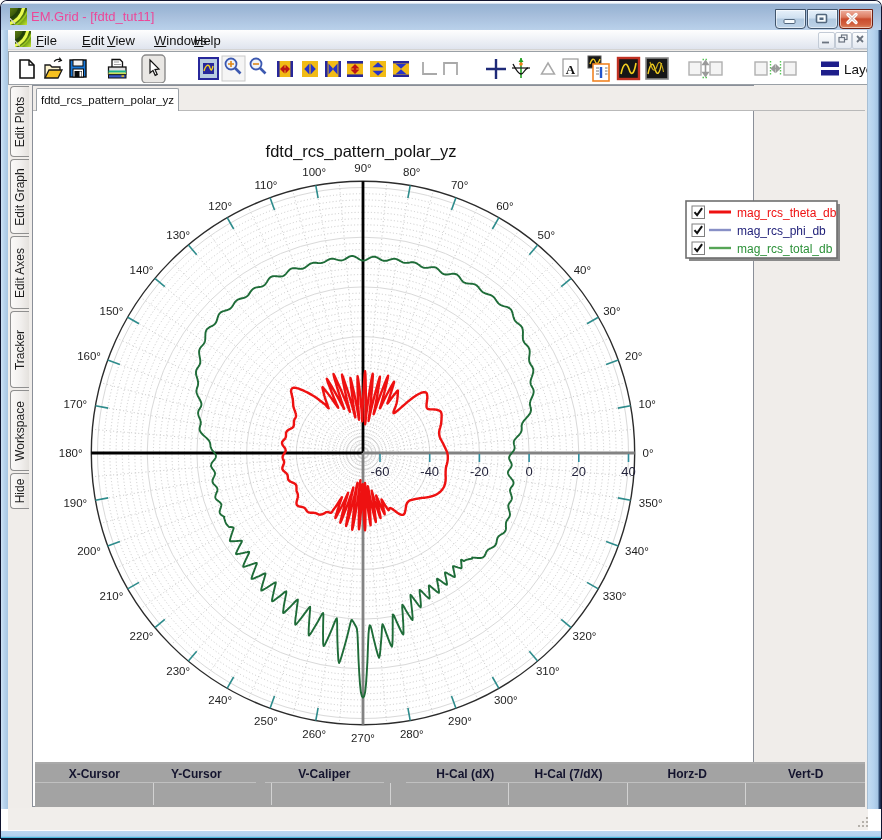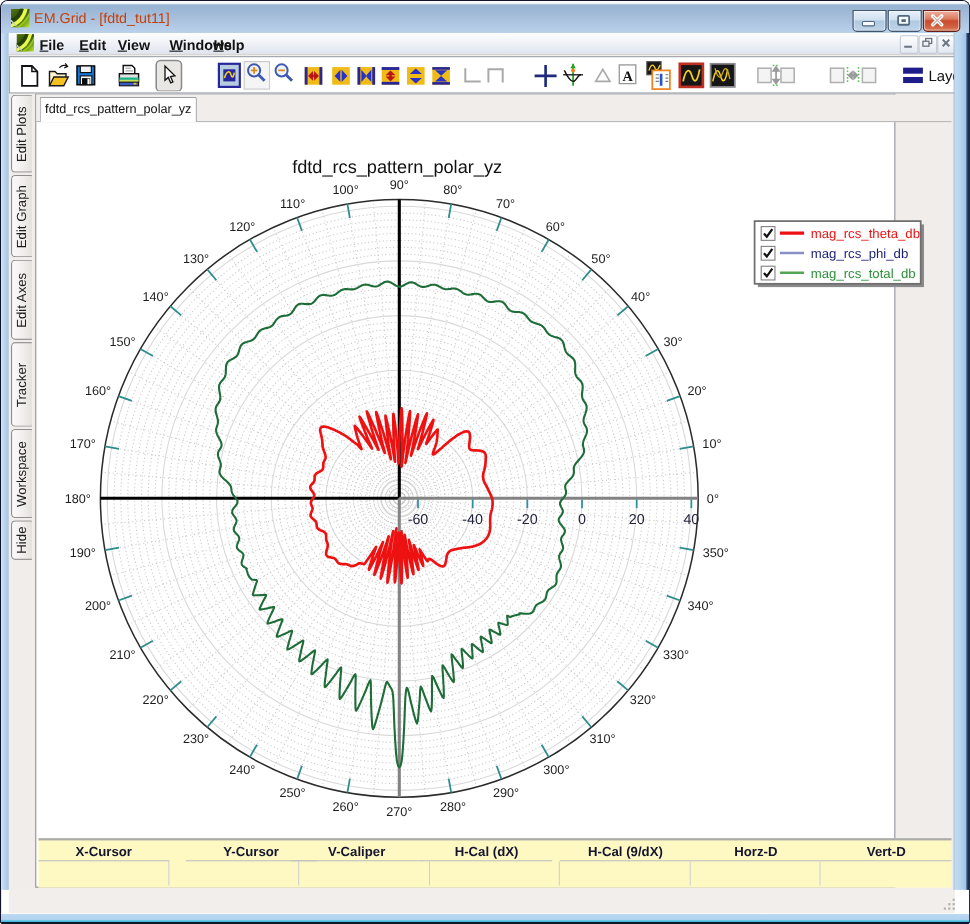--- a/index.html
+++ b/index.html
@@ -7,44 +7,44 @@
 
 #frameoutline{left:0;top:0;width:880px;height:838px;border:1px solid #10142e;border-bottom:none;border-radius:7px 7px 0 0;}
 #titlebar{left:1px;top:1px;width:880px;height:29px;border-radius:6px 6px 0 0;
   background:linear-gradient(180deg,#fdfefe 0px,#f2f7fc 2px,#97b3d2 3.5px,#9cb7d6 8px,#a9c0dd 16px,#b3cbe6 24px,#bad1ea 29px);
   border-bottom:1px solid #a3b8cf;}
 #lborder{left:1px;top:30px;width:7px;height:779px;background:linear-gradient(90deg,#cfe3f5 0%,#b6d2ec 50%,#a8c6e2 100%);border-right:1px solid #8ba1b6;}
 #rborder{right:1px;top:30px;width:14px;height:779px;background:linear-gradient(90deg,#8ba1b6 0px,#c3dcf2 1px,#b4d2ee 7px,#a3c3e2 11px,#32527a 12px,#16203f 14px);}
 #bborder{left:1px;bottom:0;width:880px;height:10px;background:linear-gradient(180deg,#fdfdfd 0,#fdfdfd 1px,#bcd8f2 1px,#b1d2ef 6px,#9fc8ea 6.5px,#53c2e0 7px,#41b4d6 8px,#10142e 8.5px,#10142e 10px);}
 #client{left:8px;top:30px;width:860px;height:779px;background:#f0edea;}
 
-#apptitle{left:31px;top:9px;font-size:13px;color:#c2410c;}
+#apptitle{left:31px;top:9px;font-size:13px;color:#ec4899;}
 
 .wbtn{top:9px;height:18px;border-radius:0 0 4px 4px;border:1px solid #41556c;box-shadow:inset 0 0 0 1px rgba(255,255,255,.55);}
 #btnmin{left:775px;width:29px;background:linear-gradient(180deg,#e7f1fb 0%,#cfe0f0 45%,#b1c9e0 50%,#bdd3e8 100%);}
 #btnmax{left:807px;width:29px;background:linear-gradient(180deg,#e7f1fb 0%,#cfe0f0 45%,#b1c9e0 50%,#bdd3e8 100%);}
 #btnclose{left:839px;width:32px;background:linear-gradient(180deg,#eeb0a0 0%,#dd7b60 40%,#c94b2d 50%,#d2603f 80%,#dc8a64 100%);border-color:#6e1e10;}
 
 #menubar{left:8px;top:30px;width:860px;height:19px;background:linear-gradient(180deg,#fefefe 0%,#f2f4f8 40%,#dfe4ee 100%);border-bottom:1px solid #d4d4d4;}
-.mitem{position:absolute;top:33px;font-size:13px;color:#121212;font-weight:bold;}
+.mitem{position:absolute;top:33px;font-size:13px;color:#121212;}
 .mitem u{text-decoration-thickness:1px;}
 
 .mdib{top:32px;width:15px;height:15px;background:linear-gradient(180deg,#fdfefe,#e4e9f1);border:1px solid #c3cbd6;border-radius:2px;}
 
 #toolbar{left:8px;top:51px;width:864px;height:32px;background:#fff;border:1px solid #9aa0a6;}
 
 .vtab{left:10px;width:18px;background:linear-gradient(90deg,#fbfaf9 0%,#f1efed 55%,#e4e1dd 100%);border:1px solid #8f8f8f;border-right:none;border-radius:4px 0 0 4px;}
 .vtab span{position:absolute;left:50%;top:50%;transform:translate(-50%,-50%) rotate(-90deg);font-size:12px;color:#1c1c1c;white-space:nowrap;}
 
-#child{left:32px;top:85px;width:782px;height:722px;background:#fff;border:1px solid #8a8f98;box-sizing:border-box;padding-left:24px;}
+#child{left:32px;top:85px;width:722px;height:722px;background:#fff;border:1px solid #8a8f98;box-sizing:border-box;padding-left:24px;}
 #tabrow{position:absolute;left:0;top:0;width:832px;height:24px;background:#f0edea;border-bottom:1px solid #b9b9b9;}
 #tab1{position:absolute;left:3px;top:2px;width:141px;height:22px;background:#fff;border:1px solid #9aa0a6;border-bottom:none;border-radius:2px 2px 0 0;font-size:11.5px;color:#111;text-align:center;line-height:22px;}
 #plot{position:absolute;left:0;top:24px;}
 
-#ctable{position:absolute;left:2px;top:676px;width:830px;height:43px;background:#fef9c3;border-top:2px solid #aaa;}
+#ctable{position:absolute;left:2px;top:676px;width:830px;height:43px;background:#a3a3a3;border-top:2px solid #aaa;}
 .chead{position:absolute;top:0;height:19px;font-size:12px;font-weight:bold;color:#14142e;text-align:center;line-height:20px;border-bottom:1px solid #c0c0c0;box-sizing:border-box;}
 .ccell{position:absolute;top:19px;height:22px;border-right:1px solid #d2d2d2;box-sizing:border-box;}
 
 #statusbar{left:8px;top:808px;width:860px;height:22px;background:#f1eeeb;}
 svg{display:block;}
 </style></head>
 <body>
 <div id="win">
   <div class="abs" id="frameoutline"></div>
   <div class="abs" id="titlebar"></div>
@@ -81,21 +81,21 @@
   <div class="abs" id="menubar"></div>
 
   <svg class="abs" style="left:15px;top:31px" width="16" height="16" viewBox="0 0 17 17">
     <rect width="17" height="17" fill="url(#gicon)"></rect>
     <path d="M-2 16 C 6 14 12 8 14 -2" fill="none" stroke="#e8fa50" stroke-width="3.2"></path>
     <path d="M-2 11 C 4 10 9 5 10 -2" fill="none" stroke="#23400a" stroke-width="2.6"></path>
     <path d="M2 19 C 9 16 15 10 18 2" fill="none" stroke="#9cc820" stroke-width="1.6"></path>
     <path d="M-3 7 l8 9" stroke="#cccccc" stroke-width="1.2"></path>
   </svg>
   <div class="mitem" style="left:36px"><u>F</u>ile</div>
-  <div class="mitem" style="left:72px"><u>E</u>dit</div>
+  <div class="mitem" style="left:82px"><u>E</u>dit</div>
   <div class="mitem" style="left:107px"><u>V</u>iew</div>
   <div class="mitem" style="left:154px"><u>W</u>indows</div>
   <div class="mitem" style="left:194px"><u>H</u>elp</div>
   <div class="abs mdib" style="left:818px"></div>
   <div class="abs mdib" style="left:835px"></div>
   <div class="abs mdib" style="left:852px"></div>
   <svg class="abs" style="left:818px;top:32px" width="52" height="15" viewBox="0 0 52 15">
     <path d="M4 10.5 h7" stroke="#6b7480" stroke-width="1.8"></path>
     <rect x="23.5" y="3" width="5.5" height="4.5" fill="none" stroke="#6b7480" stroke-width="1.2"></rect>
     <rect x="21" y="5.5" width="5.5" height="4.5" fill="#eef1f5" stroke="#6b7480" stroke-width="1.2"></rect>
@@ -426,24 +426,24 @@
         <path d="M 661.5 120.2 l 2.6 3 l 5 -7" fill="none" stroke="#111" stroke-width="2"></path>
         <line x1="676" y1="120" x2="698" y2="120" stroke="#8890c6" stroke-width="2.4"></line>
         <text x="704" y="124.5" font-size="12" fill="#1d1d77">mag_rcs_phi_db</text>
         <rect x="659" y="132" width="12.5" height="12.5" fill="#fff" stroke="#808080" stroke-width="1"></rect>
         <path d="M 661.5 138.2 l 2.6 3 l 5 -7" fill="none" stroke="#111" stroke-width="2"></path>
         <line x1="676" y1="138" x2="698" y2="138" stroke="#56a556" stroke-width="2.4"></line>
         <text x="704" y="142.5" font-size="12" fill="#2c9139">mag_rcs_total_db</text>
       </svg>
     <div id="ctable">
       <div class="chead" style="left:0.0px;width:118.6px">X-Cursor</div>
-        <div class="chead" style="left:134px;width:118.6px">Y-Cursor</div>
+        <div class="chead" style="left:102px;width:118.6px">Y-Cursor</div>
         <div class="chead" style="left:230px;width:118.6px">V-Caliper</div>
-        <div class="chead" style="left:348px;width:118.6px">H-Cal (dX)</div>
-        <div class="chead" style="left:474.3px;width:118.6px">H-Cal (9/dX)</div>
+        <div class="chead" style="left:371px;width:118.6px">H-Cal (dX)</div>
+        <div class="chead" style="left:474.3px;width:118.6px">H-Cal (7/dX)</div>
         <div class="chead" style="left:592.9px;width:118.6px">Horz-D</div>
         <div class="chead" style="left:711.4px;width:118.6px">Vert-D</div>
         <div class="ccell" style="left:0.0px;width:118.6px;"></div>
         <div class="ccell" style="left:118.6px;width:118.6px;"></div>
         <div class="ccell" style="left:237.1px;width:118.6px;"></div>
         <div class="ccell" style="left:355.7px;width:118.6px;"></div>
         <div class="ccell" style="left:474.3px;width:118.6px;"></div>
         <div class="ccell" style="left:592.9px;width:118.6px;"></div>
         <div class="ccell" style="left:711.4px;width:118.6px;border-right:none;"></div>
     </div>

